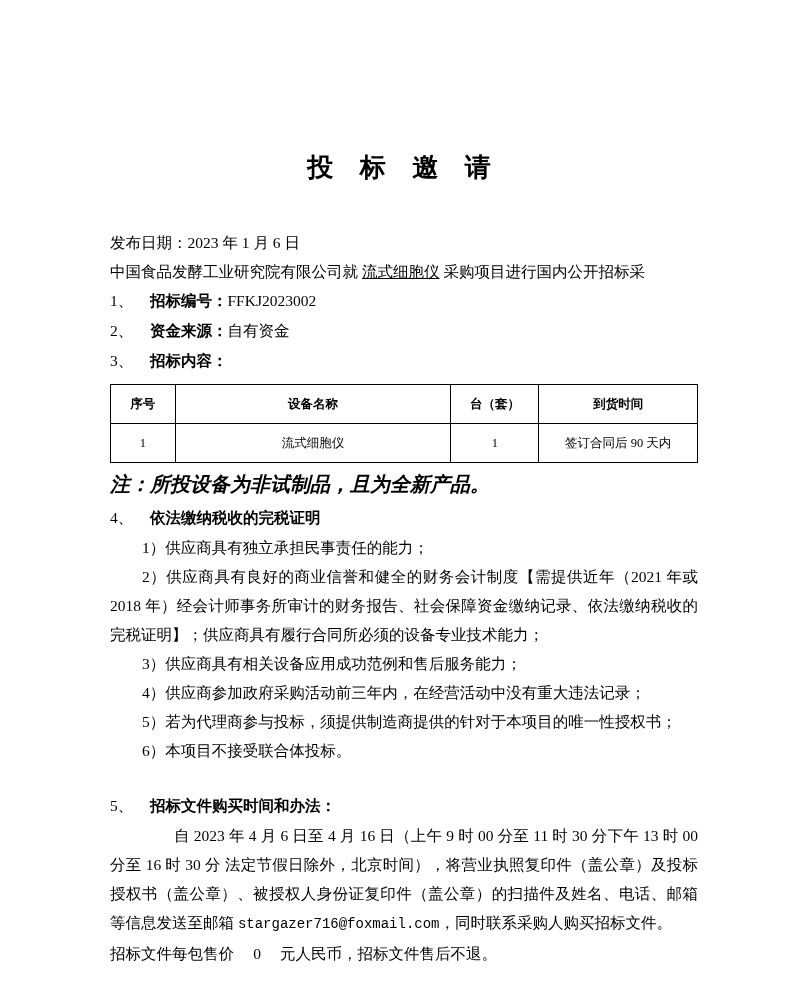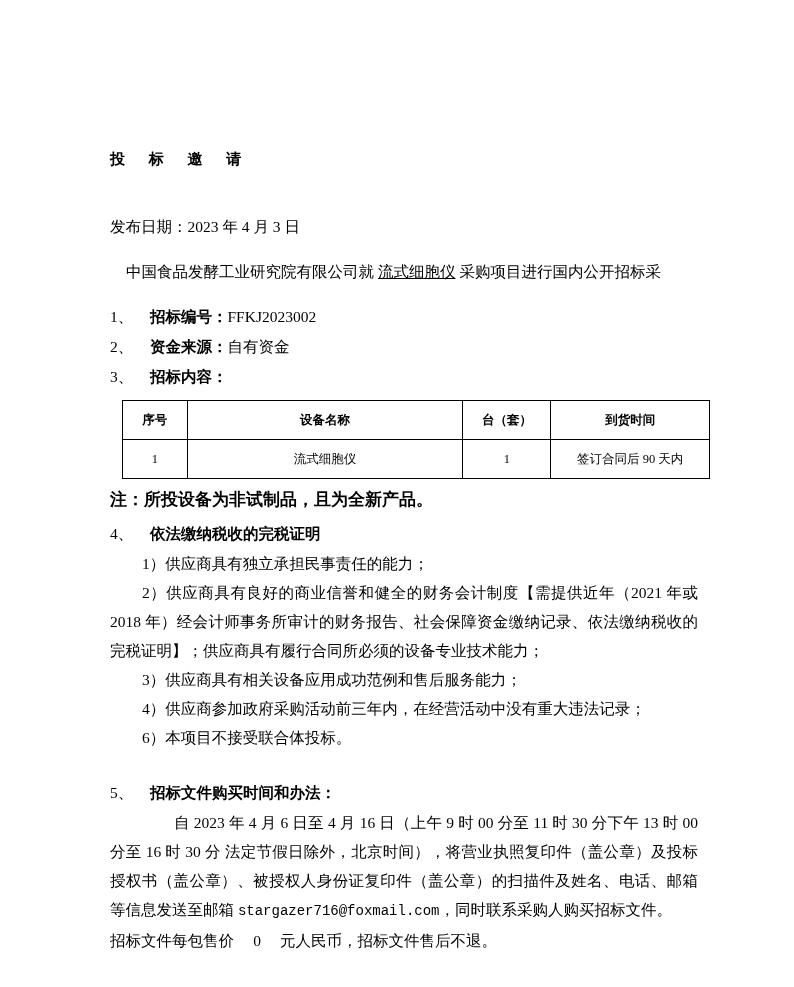--- a/index.html
+++ b/index.html
@@ -14,35 +14,36 @@
     color: #000000;
   }
   .page {
     width: 794px;
     min-height: 987px;
     box-sizing: border-box;
     padding: 150px 96px 20px 110px;
     position: relative;
   }
   .doc-title {
-    font-size: 15px;
+    text-align: center;
+    font-size: 26px;
     font-weight: bold;
     letter-spacing: 10px;
     margin: 0 0 44px 0;
     font-family: "Liberation Serif", "DejaVu Serif", serif;
   }
   .line {
     font-size: 15.5px;
     line-height: 28px;
     margin: 0;
   }
   .para {
     font-size: 15.5px;
     line-height: 29px;
-    margin: 16px;
+    margin: 0;
     text-align: justify;
   }
   .underline-field {
     text-decoration: underline;
     padding: 0 4px;
   }
   .num-item {
     font-size: 15.5px;
     line-height: 30px;
     margin: 0;
@@ -56,21 +57,21 @@
   .num-item .lbl {
     font-weight: bold;
     white-space: nowrap;
   }
   .num-item .val {
     font-weight: normal;
   }
   table.equip {
     border-collapse: collapse;
     width: 100%;
-    margin: 8px 0 6px 12px;
+    margin: 8px 0 6px 0;
     font-size: 13px;
     border-radius: 7px;
   }
   table.equip th, table.equip td {
     border: 1px solid #000;
     text-align: center;
     padding: 6px 4px;
   }
   table.equip th {
     font-weight: bold;
@@ -79,24 +80,25 @@
   }
   table.equip td {
     height: 26px;
     font-size: 12.5px;
   }
   .col-seq { width: 11%; }
   .col-name { width: 47%; }
   .col-qty { width: 15%; }
   .col-time { width: 27%; }
   .note {
-    font-size: 17px;
+    font-size: 20px;
     font-weight: bold;
     line-height: 30px;
     margin: 2px 0 4px 0;
+    font-style: italic;
   }
   .sub-item {
     font-size: 15.5px;
     line-height: 29px;
     margin: 0;
     text-indent: 32px;
     text-align: justify;
   }
   .sub-item.cont {
     text-indent: 0;
@@ -115,21 +117,21 @@
     text-align: center;
   }
 </style>
 </head>
 <body>
 
 <div class="page">
 
   <div class="doc-title">投 标 邀 请</div>
 
-  <p class="line">发布日期：2023 年 4 月 3 日</p>
+  <p class="line">发布日期：2023 年 1 月 6 日</p>
 
   <p class="para"><span>中国食品发酵工业研究院有限公司就</span><span class="underline-field">流式细胞仪</span><span>采购项目进行国内公开招标采</span><br></p>
 
   <div class="num-item">
     <span class="num">1、</span>
     <span class="lbl">招标编号：</span>
     <span class="val">FFKJ2023002</span>
   </div>
 
   <div class="num-item">
@@ -167,20 +169,21 @@
 
   <div class="num-item">
     <span class="num">4、</span>
     <span class="lbl">依法缴纳税收的完税证明</span>
   </div>
 
   <p class="sub-item">1）供应商具有独立承担民事责任的能力；</p>
   <p class="sub-item">2）供应商具有良好的商业信誉和健全的财务会计制度【需提供近年（2021 年或 2018 年）经会计师事务所审计的财务报告、社会保障资金缴纳记录、依法缴纳税收的完税证明】；供应商具有履行合同所必须的设备专业技术能力；</p>
   <p class="sub-item">3）供应商具有相关设备应用成功范例和售后服务能力；</p>
   <p class="sub-item">4）供应商参加政府采购活动前三年内，在经营活动中没有重大违法记录；</p>
+  <p class="sub-item">5）若为代理商参与投标，须提供制造商提供的针对于本项目的唯一性授权书；</p>
   <p class="sub-item">6）本项目不接受联合体投标。</p>
 
   <div class="spacer-md"></div>
 
   <div class="num-item">
     <span class="num">5、</span>
     <span class="lbl">招标文件购买时间和办法：</span>
   </div>
 
   <p class="sub-item block-indent"><span>自 2023 年 4 月 6 日至 4 月 16 日（上午 9 时 00  分至 11 时 30 分下午 13 时 00 分至 16 时 30 分  法定节假日除外，北京时间），将营业执照复印件（盖公章）及投标授权书（盖公章）、被授权人身份证复印件（盖公章）的扫描件及姓名、电话、邮箱等信息发送至邮箱 </span><span class="mono">stargazer716@foxmail.com</span><span>，同时联系采购人购买招标文件。</span></p>

